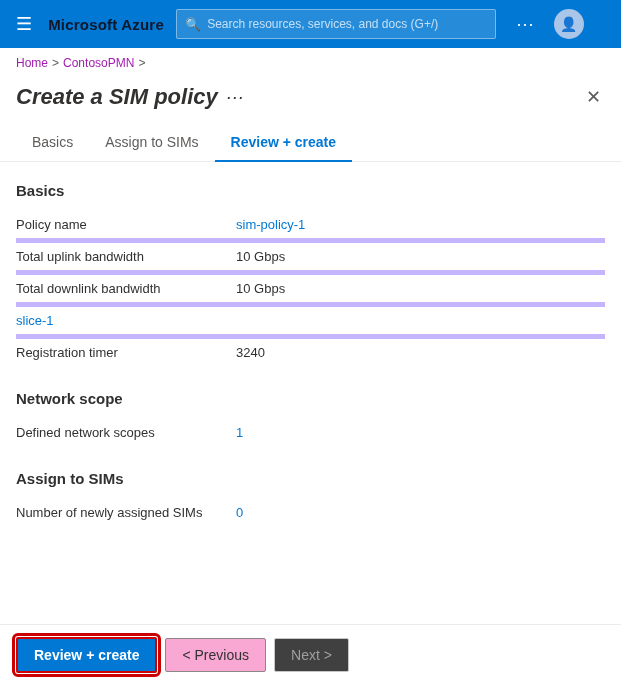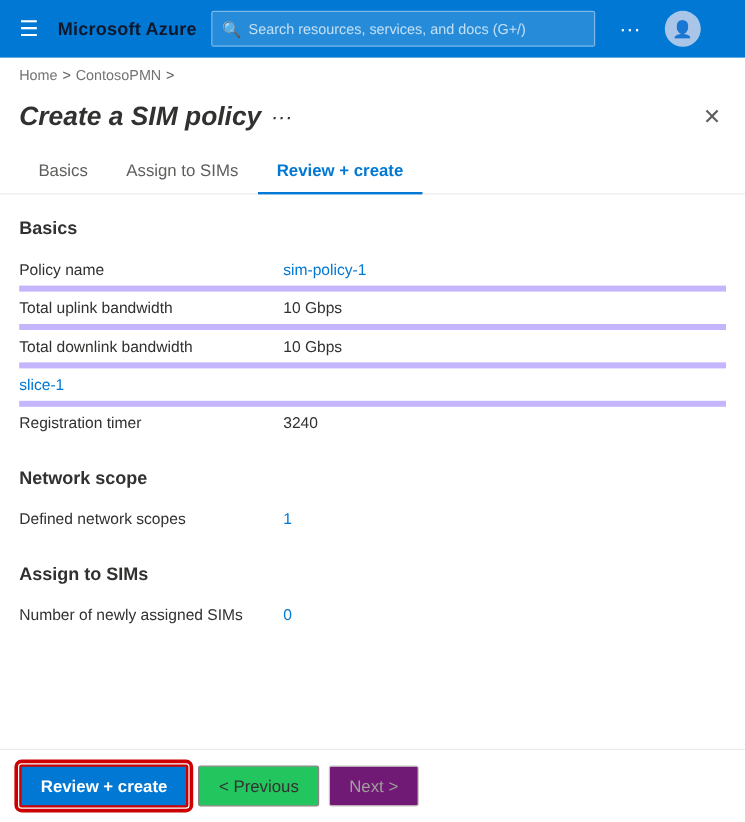--- a/index.html
+++ b/index.html
@@ -62,21 +62,21 @@
     
     .breadcrumb {
       padding: 8px 16px;
       font-size: 12px;
       color: #0078d4;
       display: flex;
       align-items: center;
       gap: 4px;
     }
     .breadcrumb span { color: #605e5c; }
-    .breadcrumb a { color: #737373; text-decoration: none; cursor: pointer; }
+    .breadcrumb a { color: #a21caf; text-decoration: none; cursor: pointer; }
 
     
     .page-header {
       padding: 4px 16px 12px;
       display: flex;
       align-items: center;
       justify-content: space-between;
     }
     .page-title-row {
       display: flex;
@@ -183,31 +183,31 @@
       border-radius: 2px;
       padding: 8px 16px;
       font-size: 14px;
       font-weight: 600;
       cursor: pointer;
       outline: 3px solid #cc0000;
       outline-offset: 1px;
     }
 
     .btn-secondary {
-      background: #22c55e;
+      background: #f9a8d4;
       color: #323130;
       border: 1px solid #8a8886;
       border-radius: 2px;
       padding: 8px 16px;
       font-size: 14px;
       cursor: pointer;
     }
 
     .btn-disabled {
-      background: #701a75;
+      background: #404040;
       color: #a19f9d;
       border: 1px solid #c8c6c4;
       border-radius: 2px;
       padding: 8px 16px;
       font-size: 14px;
       cursor: not-allowed;
     }
 
     .main-body {
       position: relative;

